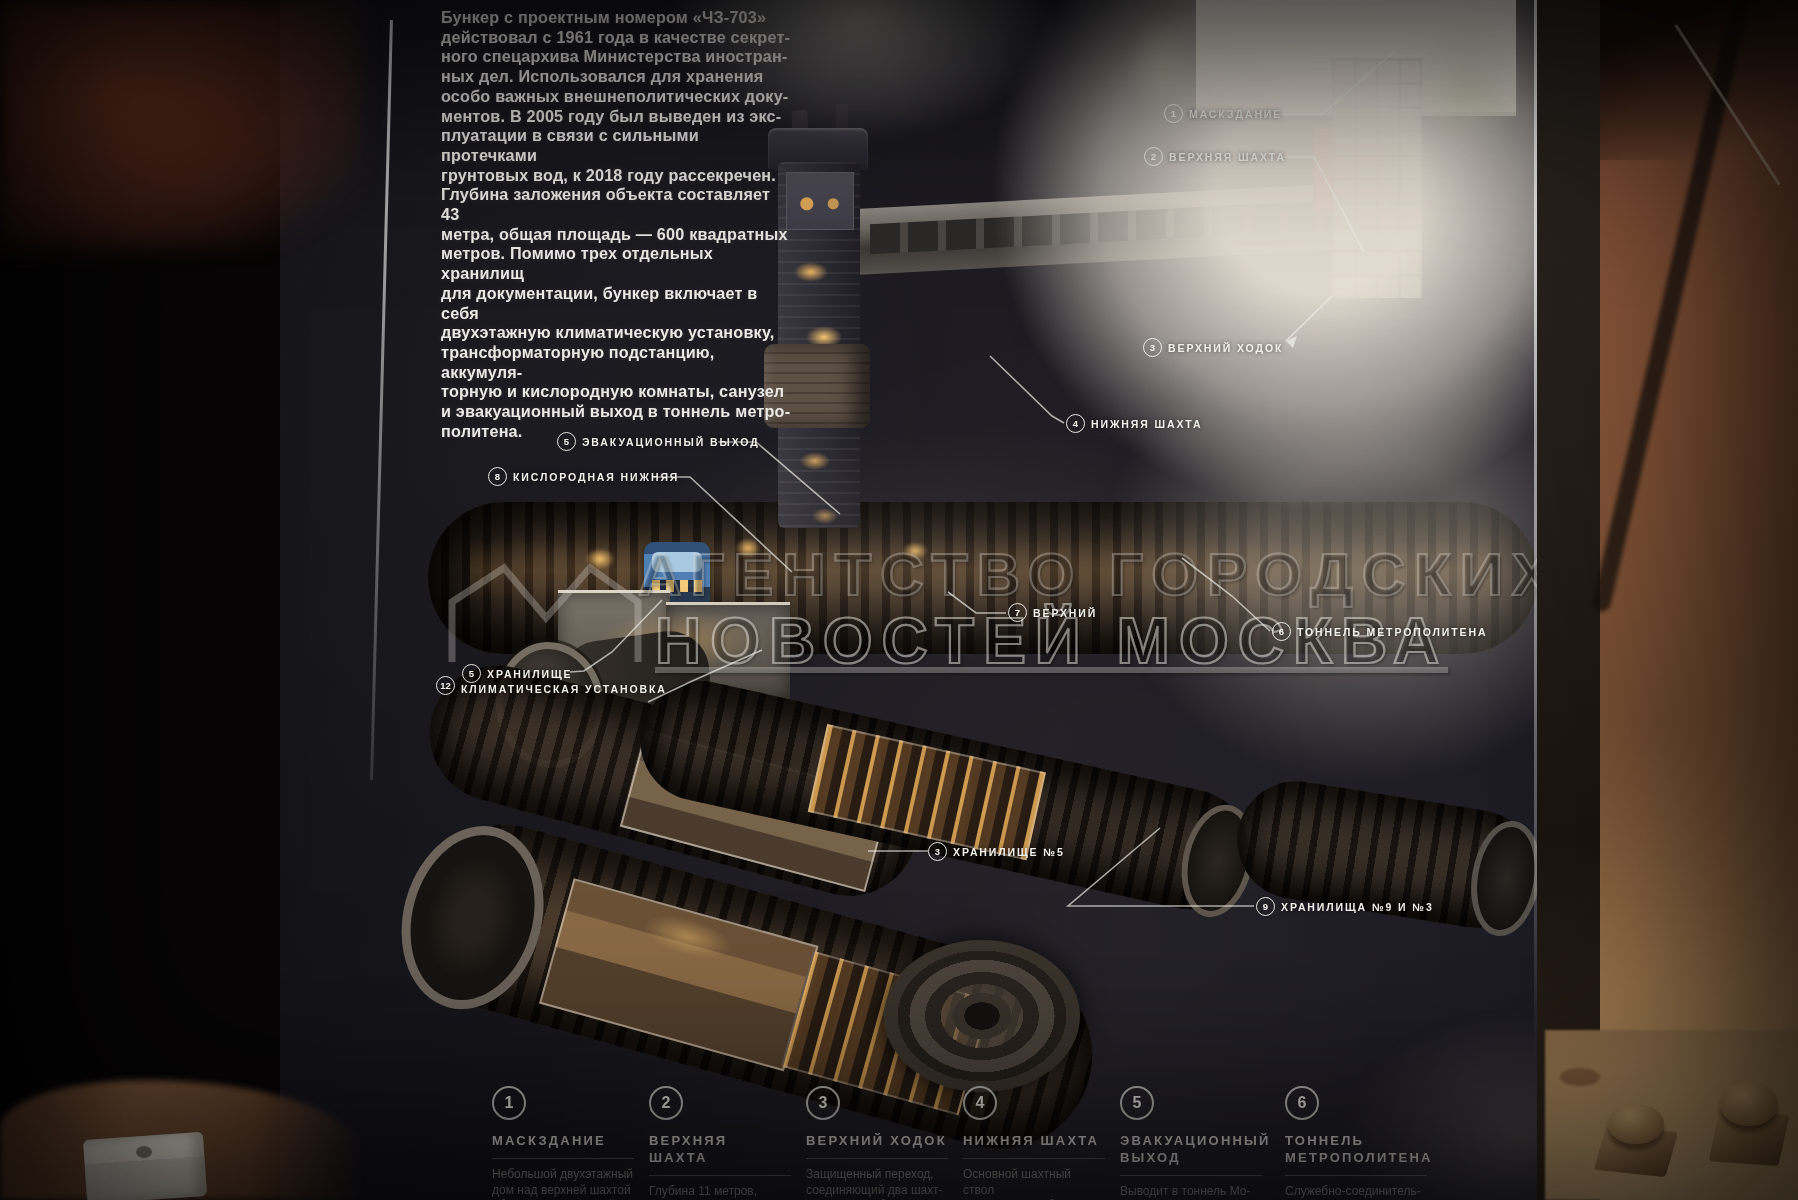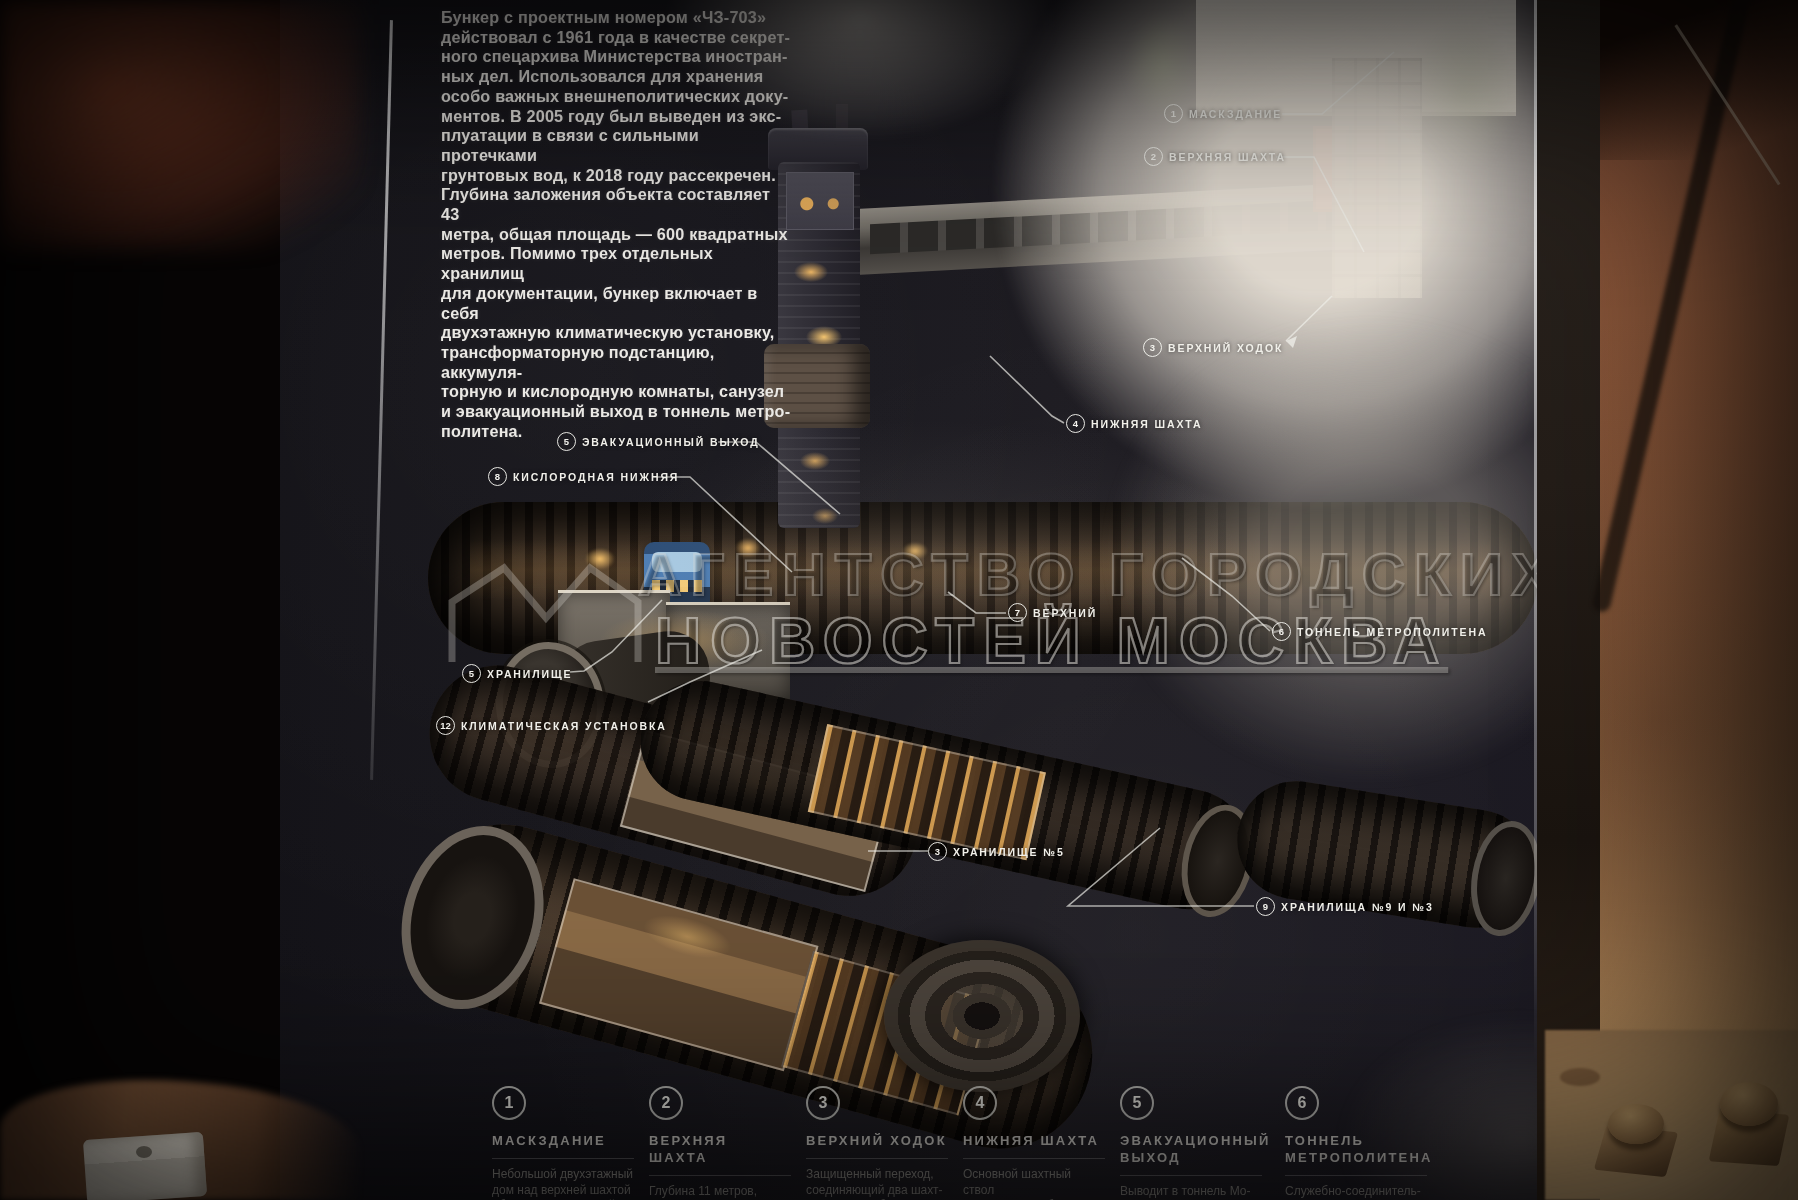--- a/index.html
+++ b/index.html
@@ -220,21 +220,21 @@
     <span class="co-label">ВЕРХНИЙ</span>
   </div>
   <div class="callout" style="left:1272px;top:622px;">
     <span class="co-num">6</span>
     <span class="co-label">ТОННЕЛЬ МЕТРОПОЛИТЕНА</span>
   </div>
   <div class="callout" style="left:462px;top:664px;">
     <span class="co-num">5</span>
     <span class="co-label">ХРАНИЛИЩЕ</span>
   </div>
-  <div class="callout" style="left:436px;top:716px;">
+  <div class="callout" style="left:436px;top:676px;align-items:flex-end;">
     <span class="co-num">12</span>
     <span class="co-label">КЛИМАТИЧЕСКАЯ УСТАНОВКА</span>
   </div>
   <div class="callout" style="left:928px;top:842px;">
     <span class="co-num">3</span>
     <span class="co-label">ХРАНИЛИЩЕ №5</span>
   </div>
   <div class="callout" style="left:1256px;top:897px;">
     <span class="co-num">9</span>
     <span class="co-label">ХРАНИЛИЩА №9 И №3</span>

